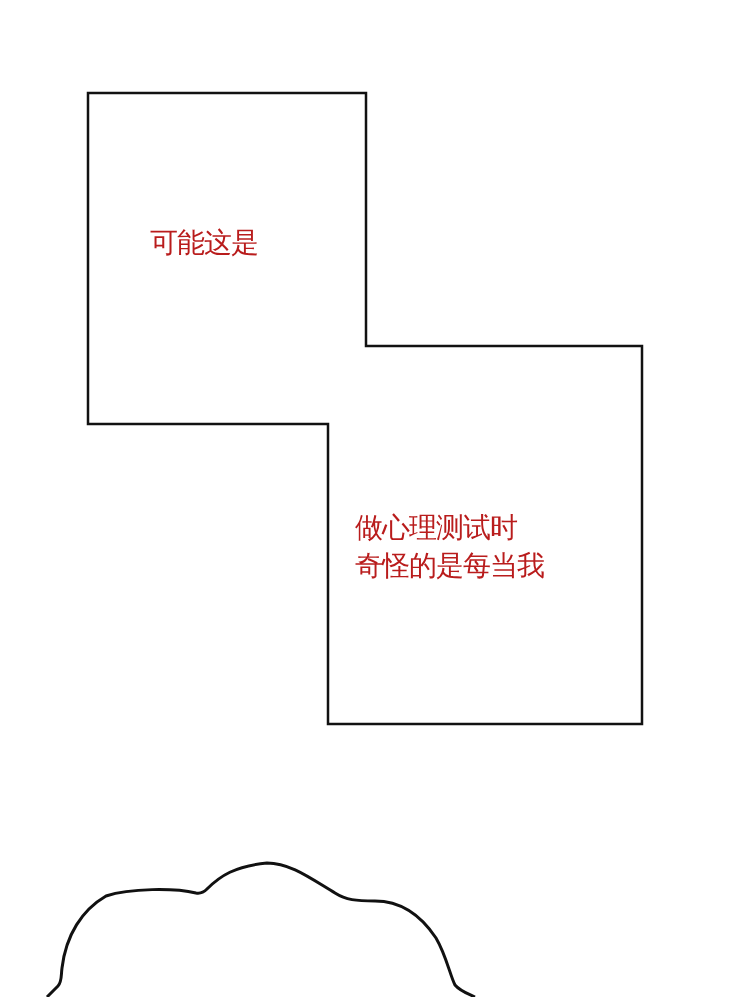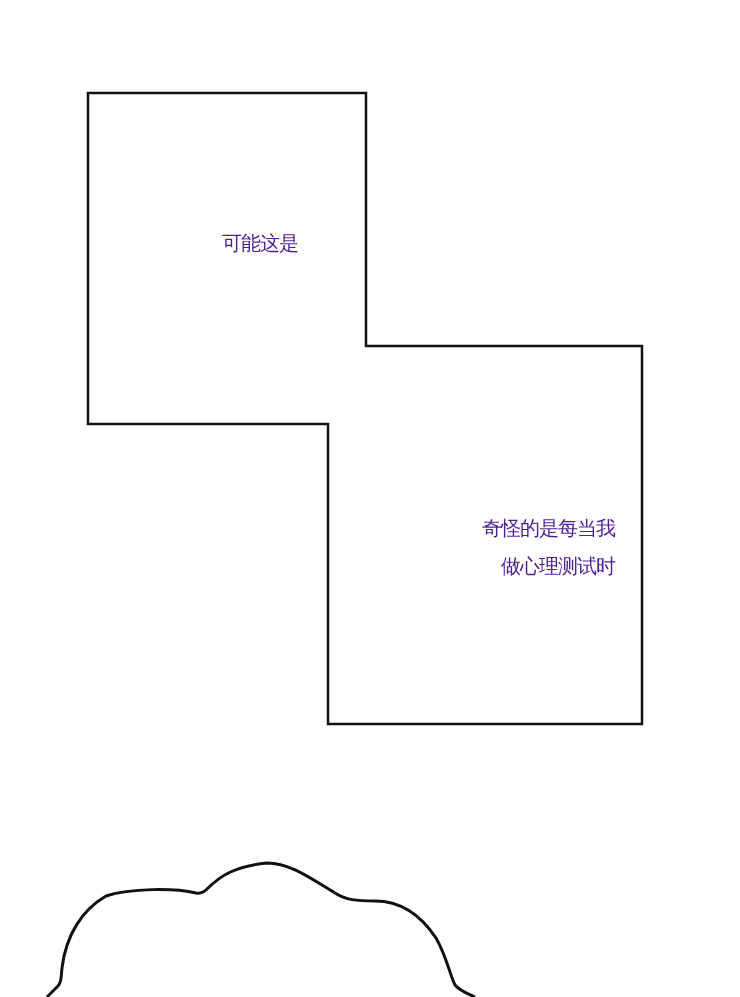--- a/index.html
+++ b/index.html
@@ -1,31 +1,31 @@
 <!DOCTYPE html>
 <html><head>
 <meta charset="utf-8">
 <style>
   html, body { margin: 0; padding: 0; background: #ffffff; }
   body { width: 740px; height: 997px; position: relative; overflow: hidden;
          font-family: "DejaVu Sans", sans-serif; }
   svg.panels { position: absolute; left: 0; top: 0; }
-  .caption { position: absolute; color: #4c1d95; font-size: 20px; line-height: 38px;
-             text-align: right; white-space: nowrap; letter-spacing: -1px; }
+  .caption { position: absolute; color: #b91c1c; font-size: 28px; line-height: 38px;
+             text-align: left; white-space: nowrap; letter-spacing: -1px; }
   #cap1 { left: 150px; top: 224px; width: 148px; }
   #cap2 { left: 355px; top: 509px; width: 260px; }
 </style>
 </head>
 <body>
 
 <svg class="panels" width="740" height="997" viewBox="0 0 740 997">
   <path d="M88 93 L366 93 L366 346 L642 346 L642 724 L328 724 L328 424 L88 424 Z" fill="#ffffff" stroke="#111111" stroke-width="2.5"></path>
   <path d="M47 997 L58 986 C62 982 61 975 62 968 C66 935 82 910 106 896 C130 888 175 888 196 893 C201 894 204 892 207 889 C220 876 235 866 267 863 C290 863 310 878 335 893 C346 900 356 901 375 901 C400 901 420 914 436 938 C446 955 450 975 455 985 C460 991 466 993 475 997" fill="#ffffff" stroke="#111111" stroke-width="3"></path>
 </svg>
 
 <div class="caption" id="cap1">
   <div>可能这是</div>
 </div>
 
 <div class="caption" id="cap2">
+  <div>做心理测试时</div>
   <div>奇怪的是每当我</div>
-  <div>做心理测试时</div>
 </div>
 
 </body></html>

